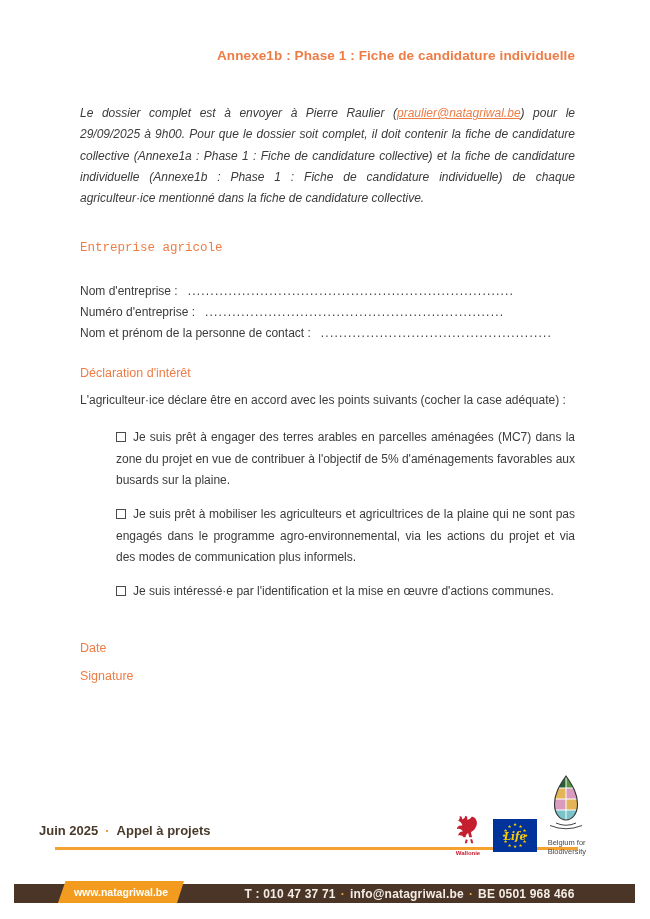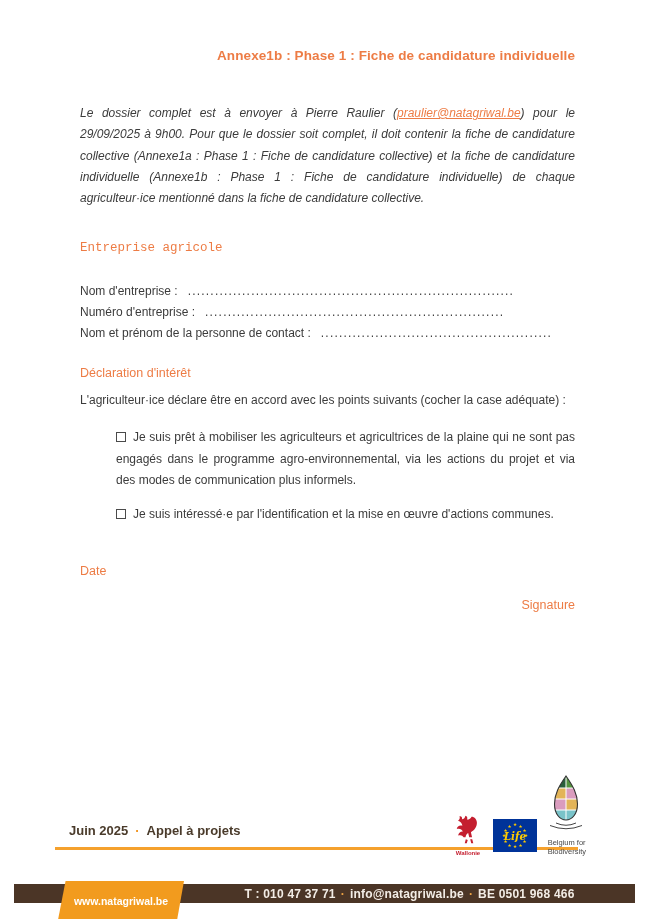--- a/index.html
+++ b/index.html
@@ -40,21 +40,21 @@
   }
 
   .section-heading {
     color: #ed7c45;
     font-size: 12.5px;
     font-weight: 500;
   }
   .h-entreprise { margin-top: 32px; font-family: Liberation Mono, monospace; }
   .h-declaration { margin-top: 22px; }
   .h-date { margin-top: 38px; }
-  .h-signature { margin-top: 20px; text-align: right; }
+  .h-signature { margin-top: 14px; }
 
   .fields { margin-top: 26px; }
   .field-row {
     display: flex;
     align-items: baseline;
     font-size: 12px;
     line-height: 21px;
     white-space: nowrap;
   }
   .field-row .label { flex: 0 0 auto; padding-right: 10px; }
@@ -84,21 +84,21 @@
     border: 1.2px solid #4a4a4a;
     background: #fff;
     margin-right: 7px;
     vertical-align: -1px;
     cursor: pointer;
   }
 
   
   .footer-edition {
     position: absolute;
-    left: 69px; top: 823px;
+    left: 39px; top: 823px;
     font-size: 13px;
     font-weight: 700;
     color: #4a3b2b;
   }
   .footer-edition .dot-sep { color: #f0941f; padding: 0 7px; font-weight: 700; }
 
   .footer-line {
     position: absolute;
     left: 55px; right: 72px; top: 847px;
     height: 2.5px;
@@ -126,21 +126,21 @@
     position: absolute;
     left: 14px; right: 15px; top: 884px;
     height: 19px;
     background: #4b3526;
     display: flex;
     align-items: center;
   }
   .site-tab {
     position: absolute;
     left: 44px; top: -3px;
-    width: 126px; height: 39px;
+    width: 126px; height: 22px;
     background: #f29b1e;
     clip-path: polygon(6% 0, 100% 0, 94.5% 100%, 0 100%);
     display: flex; align-items: center; justify-content: center;
     color: #ffffff;
     font-size: 10.5px;
     font-weight: 700;
     cursor: pointer;
   }
   .bar-contact {
     position: absolute;
@@ -180,20 +180,21 @@
         <span class="label">Nom et prénom de la personne de contact :</span>
         <span class="leader">......................................................................................................................................................................</span>
       </div>
     </div>
 
     <div class="section-heading h-declaration">Déclaration d'intérêt</div>
 
     <p class="decl-intro">L'agriculteur·ice déclare être en accord avec les points suivants (cocher la case adéquate) :</p>
 
     <div class="checklist">
+      <p class="check-item"><span class="checkbox"></span><span>Je suis prêt à engager des terres arables en parcelles aménagées (MC7) dans la zone du projet en vue de contribuer à l'objectif de 5% d'aménagements favorables aux busards sur la plaine.</span></p>
       <p class="check-item"><span class="checkbox"></span><span>Je suis prêt à mobiliser les agriculteurs et agricultrices de la plaine qui ne sont pas engagés dans le programme agro-environnemental, via les actions du projet et via des modes de communication plus informels.</span></p>
       <p class="check-item"><span class="checkbox"></span><span>Je suis intéressé·e par l'identification et la mise en œuvre d'actions communes.</span></p>
     </div>
 
     <div class="section-heading h-date">Date</div>
     <div class="section-heading h-signature">Signature</div>
   </div>
 
   <div class="footer-edition">
     <span>Juin 2025</span><span class="dot-sep">·</span><span>Appel à projets</span>

